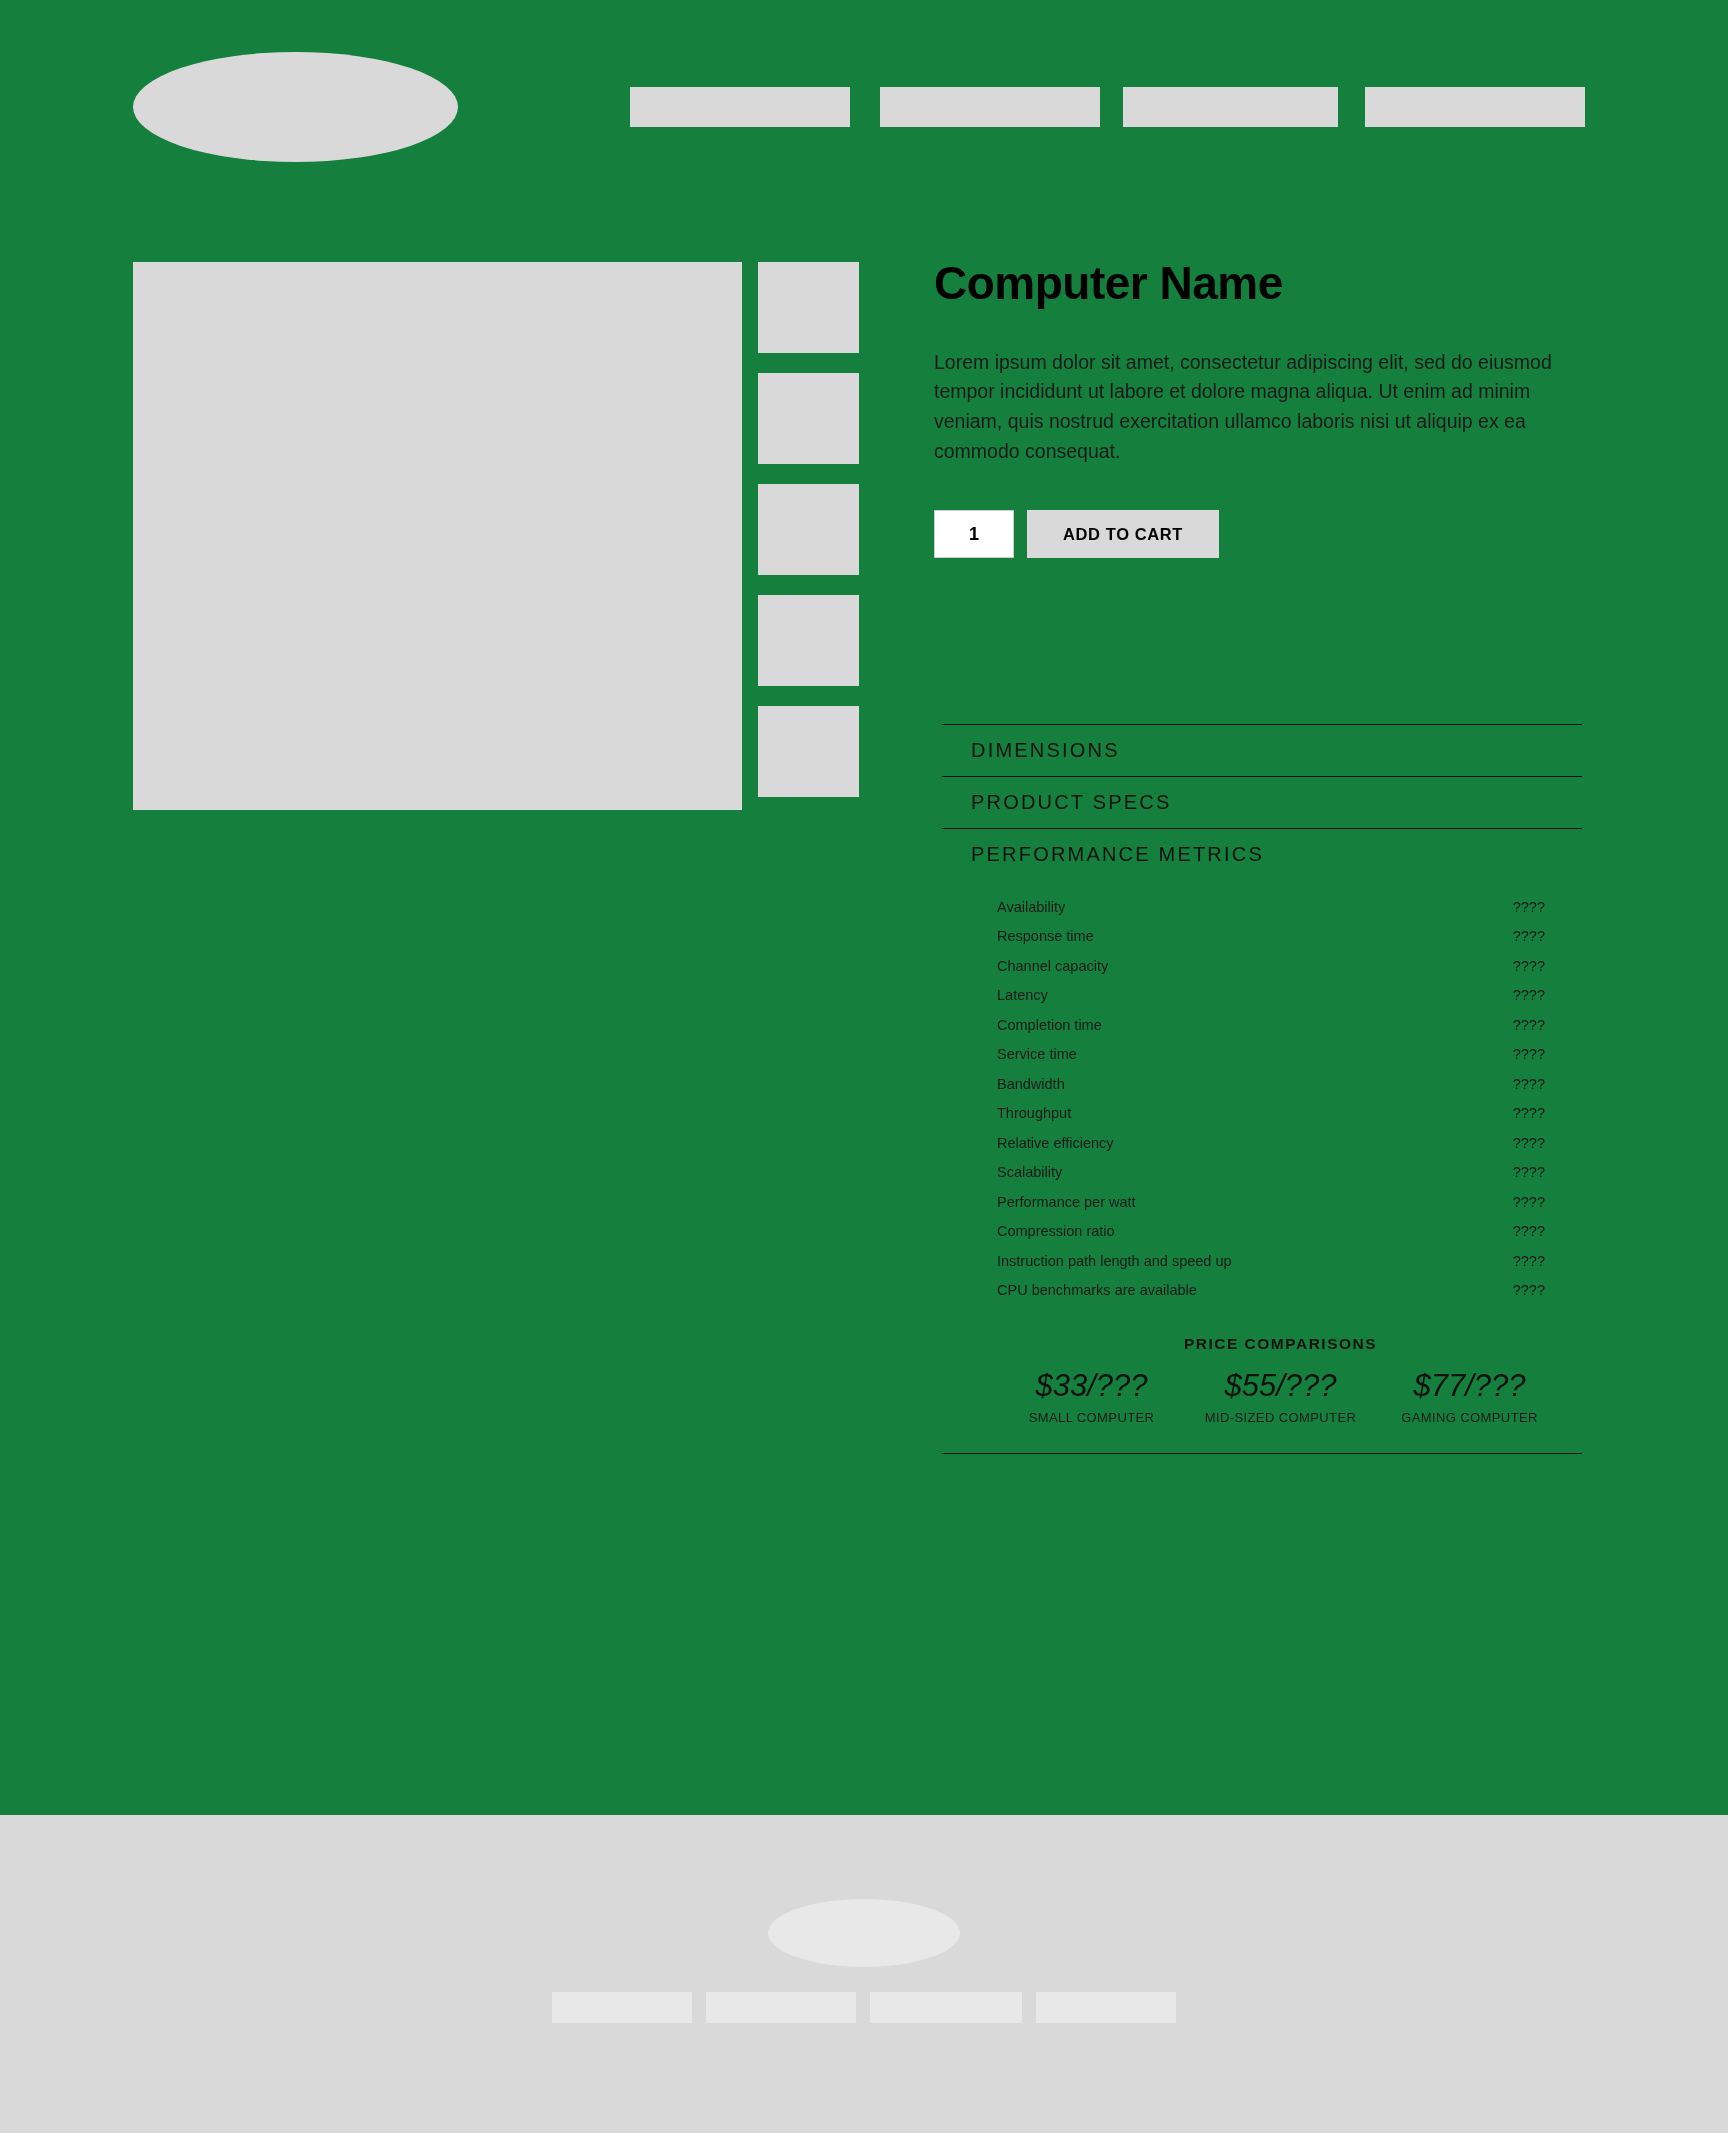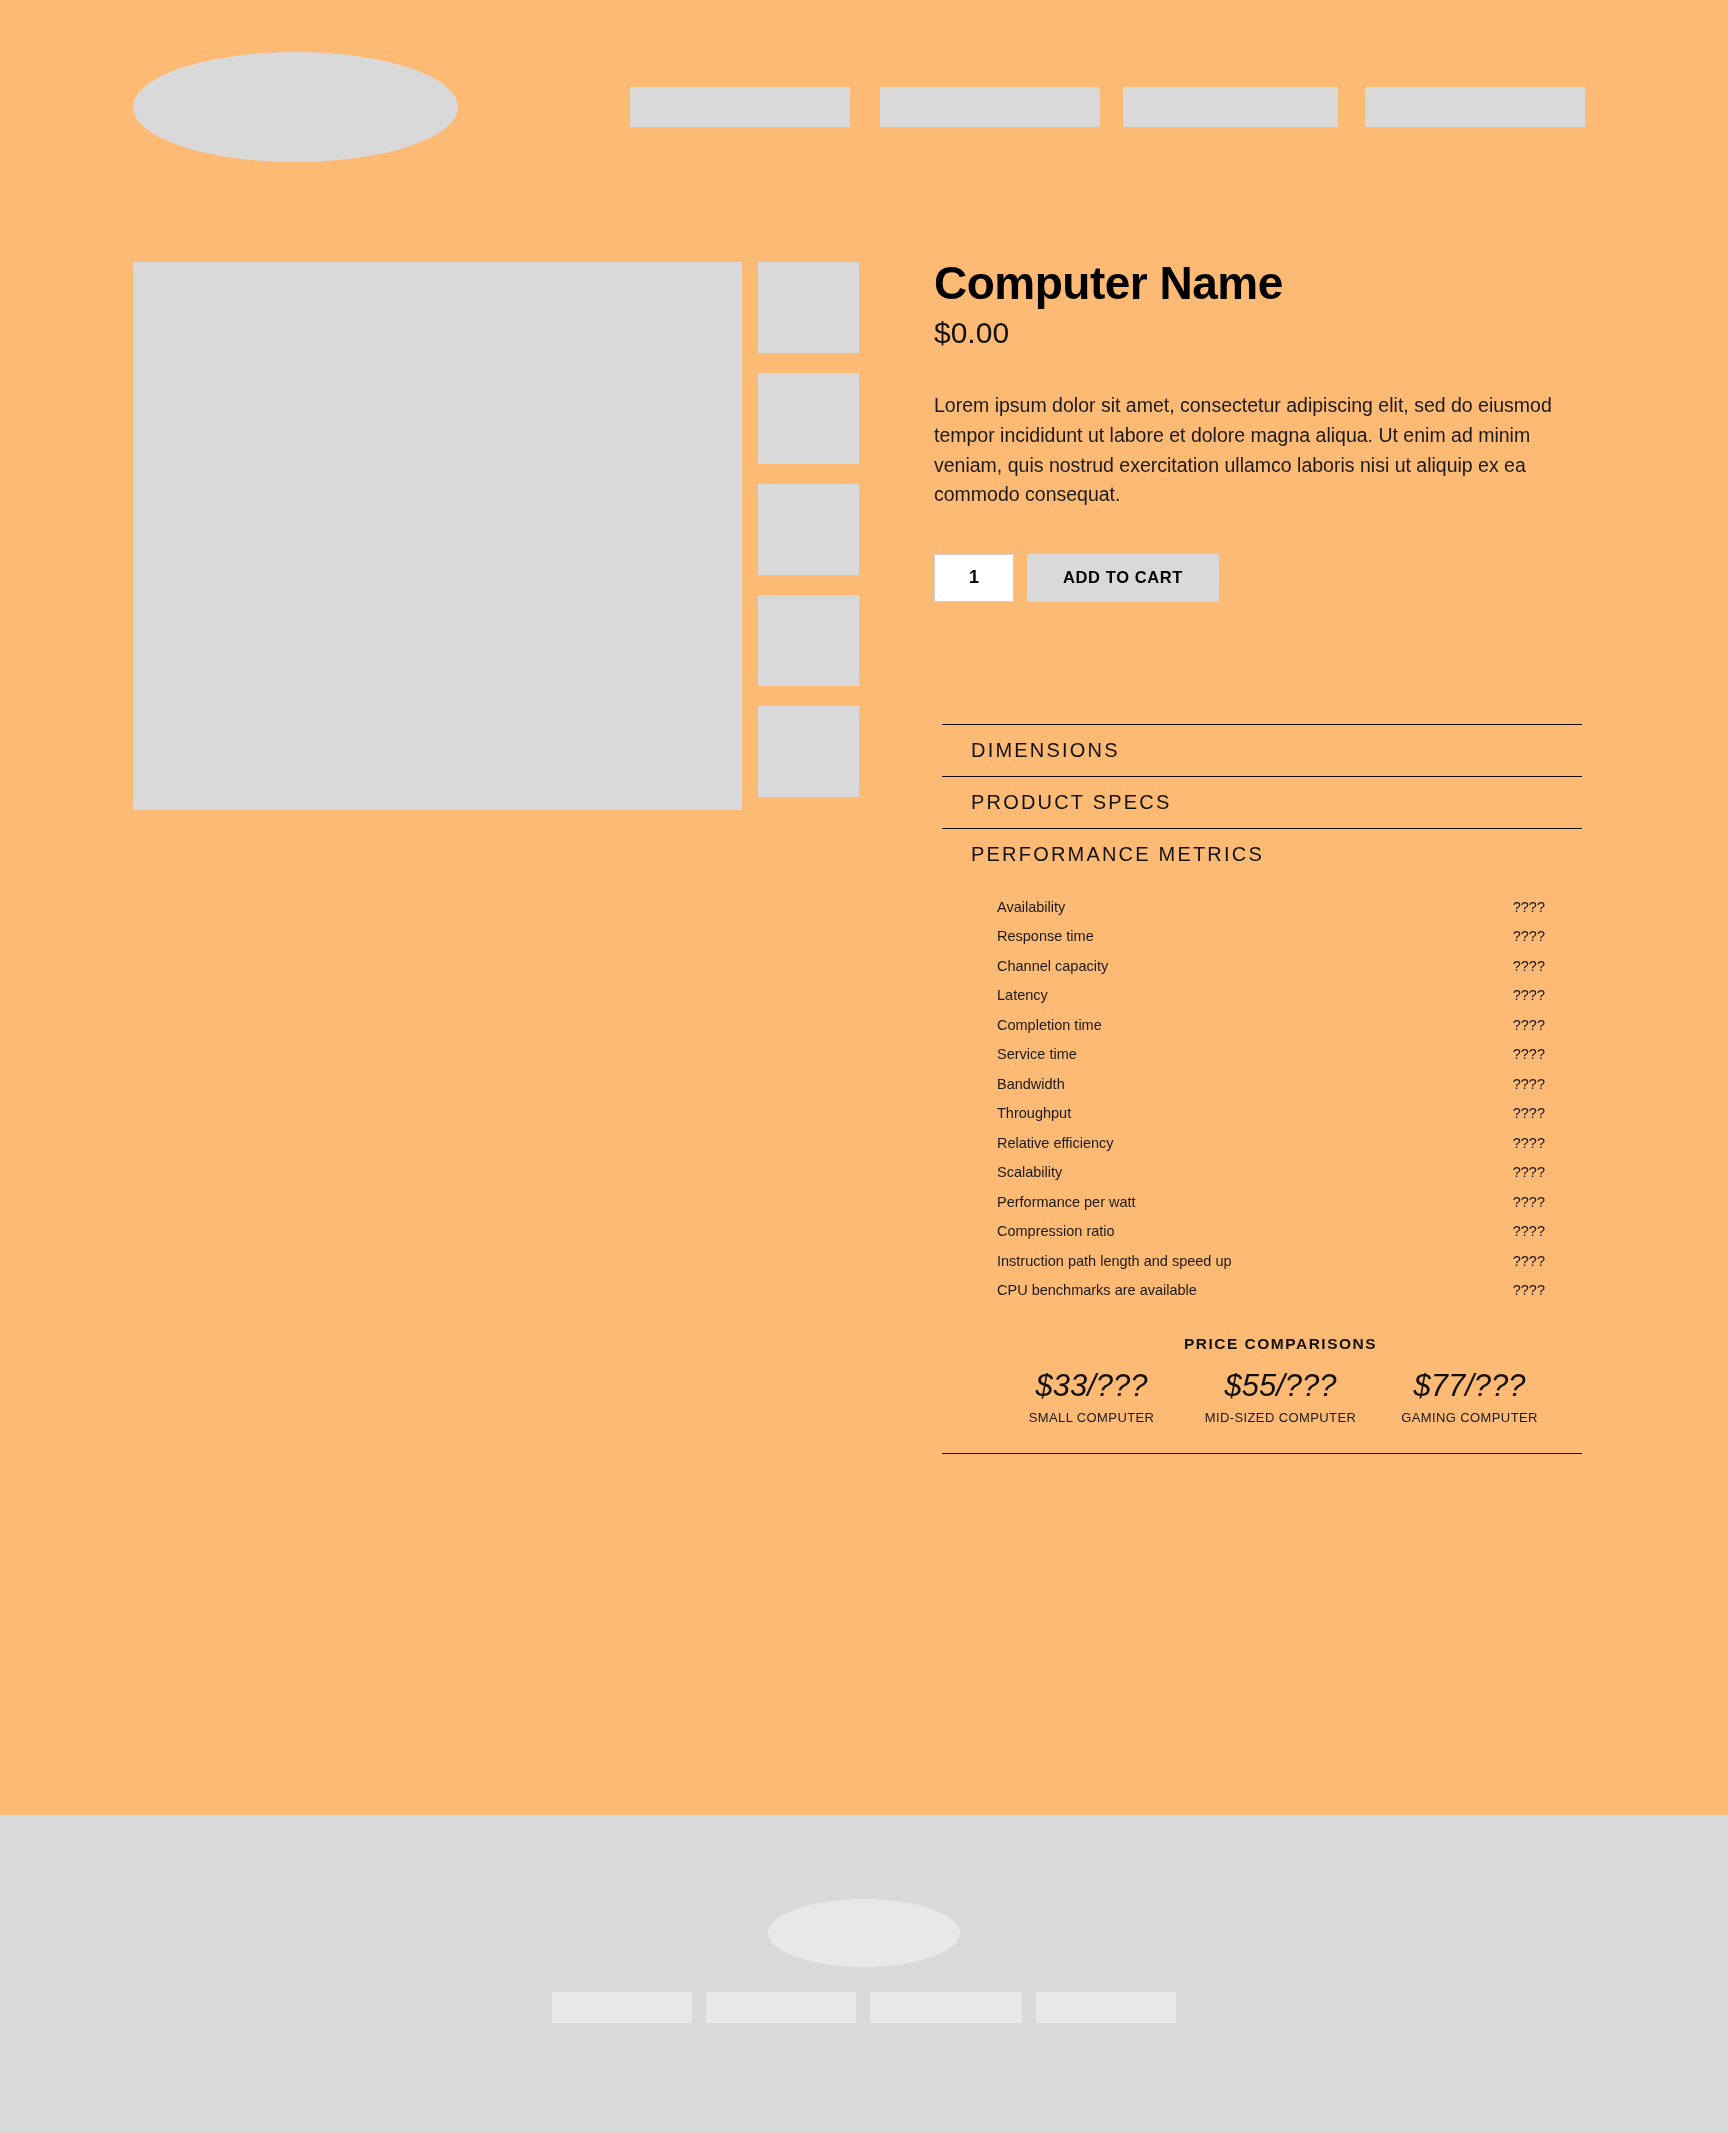--- a/index.html
+++ b/index.html
@@ -10,21 +10,21 @@
     background: #ffffff;
     font-family: "Liberation Sans", sans-serif;
     color: #111111;
     overflow: hidden;
   }
 
   .page {
     position: relative;
     width: 1728px;
     height: 2133px;
-    background: #fdba74;
+    background: #15803d;
   }
 
   
   .site-header {
     position: absolute;
     left: 0; top: 0;
     width: 1728px;
     height: 190px;
   }
   .logo-placeholder {
@@ -283,21 +283,20 @@
         <div class="thumb t0"></div>
         <div class="thumb t1"></div>
         <div class="thumb t2"></div>
         <div class="thumb t3"></div>
         <div class="thumb t4"></div>
       </div>
     </div>
 
     <div class="product-info">
       <h1 class="product-title">Computer Name</h1>
-      <div class="product-price">$0.00</div>
       <p class="product-description">Lorem ipsum dolor sit amet, consectetur adipiscing elit, sed do eiusmod tempor incididunt ut labore et dolore magna aliqua. Ut enim ad minim veniam, quis nostrud exercitation ullamco laboris nisi ut aliquip ex ea commodo consequat.</p>
 
       <div class="purchase-row">
         <input class="qty-input" type="text" value="1" style="">
         <button class="add-to-cart-button">ADD TO CART</button>
       </div>
     </div>
 
     <div class="accordion">
 

